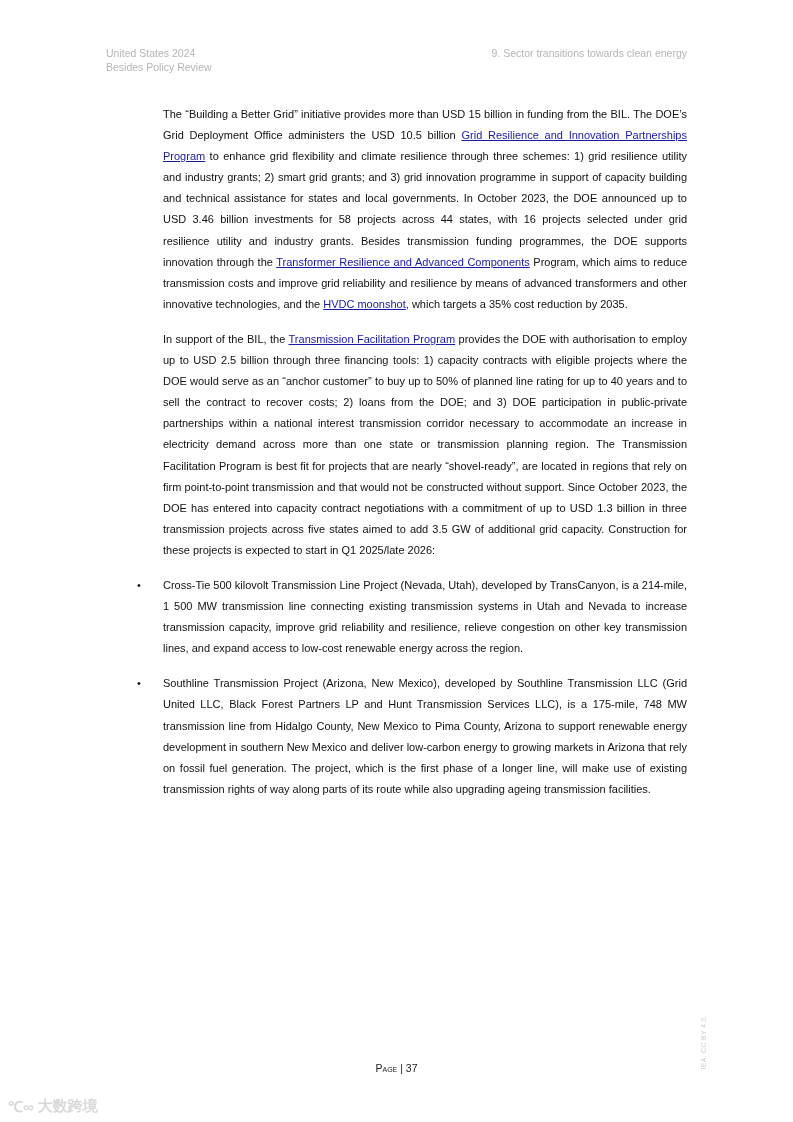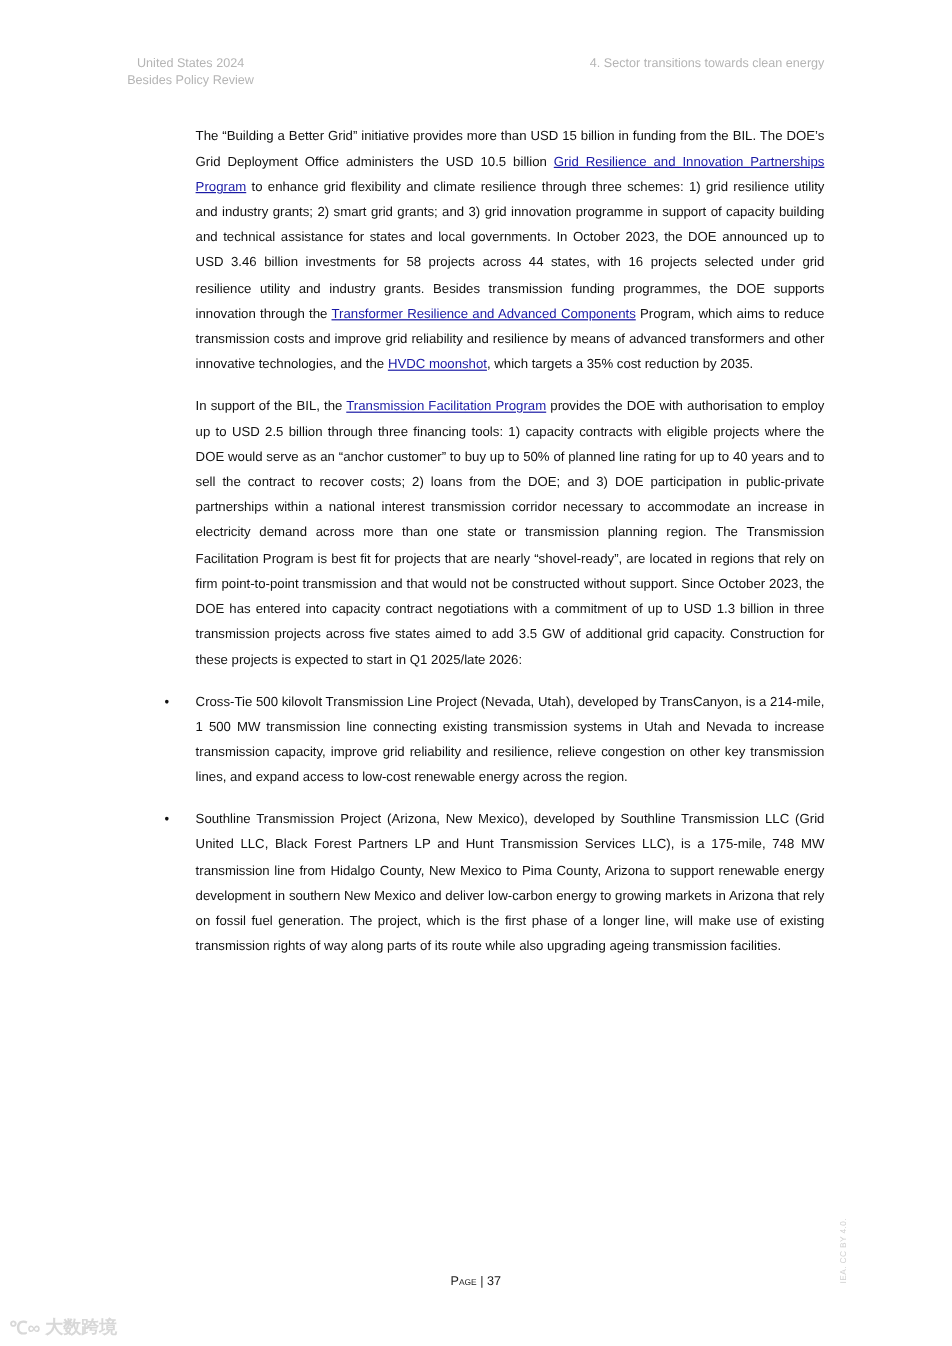--- a/index.html
+++ b/index.html
@@ -1,18 +1,18 @@
 <!DOCTYPE html>
 <html><head>
 <meta charset="utf-8">
 <style>
   html, body { margin: 0; padding: 0; background: #ffffff; }
   body { width: 793px; height: 1122px; position: relative; overflow: hidden;
          font-family: "Liberation Sans", sans-serif; color: #111111; }
-  .hdr { position: absolute; top: 46px; font-size: 10.5px; color: #b5b5b5; line-height: 14px; text-align: center; }
+  .hdr { position: absolute; top: 46px; font-size: 10.5px; color: #b5b5b5; line-height: 14px; }
   .hdr-left { left: 106px; }
   .hdr-right { right: 106px; text-align: right; }
   .body { position: absolute; left: 163px; width: 524px; top: 104px;
           font-size: 11px; line-height: 21.1px; text-align: justify; }
   .body p { margin: 0 0 14px 0; }
   a.lnk { color: #1a1aa6; text-decoration: underline; }
   ul.bul { list-style: none; margin: 0; padding: 0; position: relative; }
   ul.bul li { position: relative; margin: 0 0 14px 0; }
   ul.bul li .dot { position: absolute; left: -26px; top: 0; }
   b { font-weight: normal; }
@@ -25,21 +25,21 @@
         display: flex; align-items: center; gap: 4px; }
   .wm .logo { font-size: 15px; }
 </style>
 </head>
 <body>
 
 <div class="hdr hdr-left">
   <div>United States 2024</div>
   <div>Besides Policy Review</div>
 </div>
-<div class="hdr hdr-right">4. Sector transitions towards clean energy</div>
+<div class="hdr hdr-right">9. Sector transitions towards clean energy</div>
 
 <div class="body">
   <p><span>The “Building a Better Grid” initiative provides more than USD 15 billion in funding from the BIL. The DOE’s Grid Deployment Office administers the USD 10.5 billion </span><a class="lnk" href="#">Grid Resilience and Innovation Partnerships Program</a><span> to enhance grid flexibility and climate resilience through three schemes: 1) grid resilience utility and industry grants; 2) smart grid grants; and 3) grid innovation programme in support of capacity building and technical assistance for states and local governments. In October 2023, the DOE announced up to USD 3.46 billion investments for 58 projects across 44 states, with 16 projects selected under grid resilience utility and industry grants. Besides transmission funding programmes, the DOE supports innovation through the </span><a class="lnk" href="#">Transformer Resilience and Advanced Components</a><span> Program, which aims to reduce transmission costs and improve grid reliability and resilience by means of advanced transformers and other innovative technologies, and the </span><a class="lnk" href="#">HVDC moonshot</a><span>, which targets a 35% cost reduction by 2035.</span></p>
 
   <p><span>In support of the BIL, the </span><a class="lnk" href="#">Transmission Facilitation Program</a><span> provides the DOE with authorisation to employ up to USD 2.5 billion through three financing tools: 1) capacity contracts with eligible projects where the DOE would serve as an “anchor customer” to buy up to 50% of planned line rating for up to 40 years and to sell the contract to recover costs; 2) loans from the DOE; and 3) DOE participation in public-private partnerships within a national interest transmission corridor necessary to accommodate an increase in electricity demand across more than one state or transmission planning region. The Transmission Facilitation Program is best fit for projects that are nearly “shovel-ready”, are located in regions that rely on firm point-to-point transmission and that would not be constructed without support. Since October 2023, the DOE has entered into capacity contract negotiations with a commitment of up to USD 1.3 billion in three transmission projects across five states aimed to add 3.5 GW of additional grid capacity. Construction for these projects is expected to start in Q1 2025/late 2026:</span></p>
 
   <ul class="bul">
     <li><span class="dot">•</span><b>Cross-Tie 500 kilovolt Transmission Line Project (Nevada, Utah),</b><span> developed by TransCanyon, is a 214-mile, 1 500 MW transmission line connecting existing transmission systems in Utah and Nevada to increase transmission capacity, improve grid reliability and resilience, relieve congestion on other key transmission lines, and expand access to low-cost renewable energy across the region.</span></li>
     <li><span class="dot">•</span><b>Southline Transmission Project (Arizona, New Mexico</b><span>), developed by Southline Transmission LLC (Grid United LLC, Black Forest Partners LP and Hunt Transmission Services LLC), is a 175-mile, 748 MW transmission line from Hidalgo County, New Mexico to Pima County, Arizona to support renewable energy development in southern New Mexico and deliver low-carbon energy to growing markets in Arizona that rely on fossil fuel generation. The project, which is the first phase of a longer line, will make use of existing transmission rights of way along parts of its route while also upgrading ageing transmission facilities.</span></li>
   </ul>

